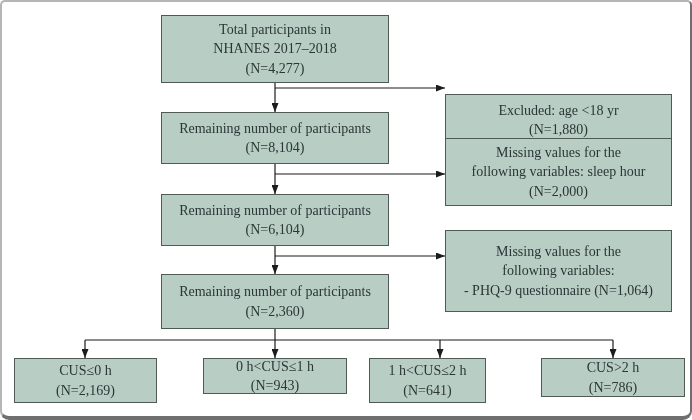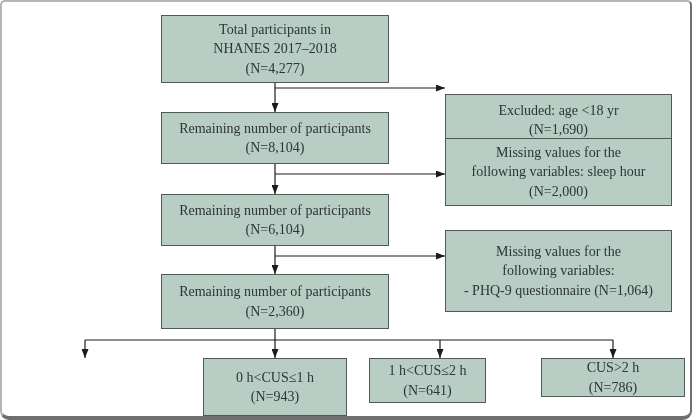--- a/index.html
+++ b/index.html
@@ -40,21 +40,21 @@
   .b1 { left: 159px; top: 13px;  width: 228px; height: 68px; }
   .b2 { left: 159px; top: 110px; width: 228px; height: 52px; }
   .b3 { left: 159px; top: 192px; width: 228px; height: 52px; }
   .b4 { left: 159px; top: 272px; width: 228px; height: 55px; }
   
   .e1 { left: 443px; top: 60px;  width: 227px; height: 52px; margin-top: 32px; }
   .e2 { left: 443px; top: 136px; width: 227px; height: 68px; }
   .e3 { left: 443px; top: 228px; width: 227px; height: 82px; }
   
   .o1 { left: 12px;  top: 356px; width: 143px; height: 45px; }
-  .o2 { left: 201px; top: 356px; width: 144px; height: 58px; }
+  .o2 { left: 201px; top: 356px; width: 144px; height: 36px; }
   .o3 { left: 367px; top: 356px; width: 117px; height: 45px; }
   .o4 { left: 539px; top: 356px; width: 144px; height: 39px; }
 
   svg.connectors {
     position: absolute;
     left: 0; top: 0;
     width: 692px;
     height: 420px;
     pointer-events: none;
   }
@@ -108,33 +108,37 @@
     <div>Remaining number of participants</div>
     <div>(N=6,104)</div>
   </div>
   <div class="box b4">
     <div>Remaining number of participants</div>
     <div>(N=2,360)</div>
   </div>
 
   <div class="box e1">
     <div>Excluded: age &lt;18 yr</div>
-    <div>(N=1,690)</div>
+    <div>(N=1,880)</div>
   </div>
   <div class="box e2">
     <div>Missing values for the</div>
     <div>following variables: sleep hour</div>
     <div>(N=2,000)</div>
   </div>
   <div class="box e3">
     <div>Missing values for the</div>
     <div>following variables:</div>
     <div>- PHQ-9 questionnaire (N=1,064)</div>
   </div>
 
+  <div class="box o1">
+    <div>CUS≤0 h</div>
+    <div>(N=2,169)</div>
+  </div>
   <div class="box o2">
     <div>0 h&lt;CUS≤1 h</div>
     <div>(N=943)</div>
   </div>
   <div class="box o3">
     <div>1 h&lt;CUS≤2 h</div>
     <div>(N=641)</div>
   </div>
   <div class="box o4">
     <div>CUS&gt;2 h</div>

